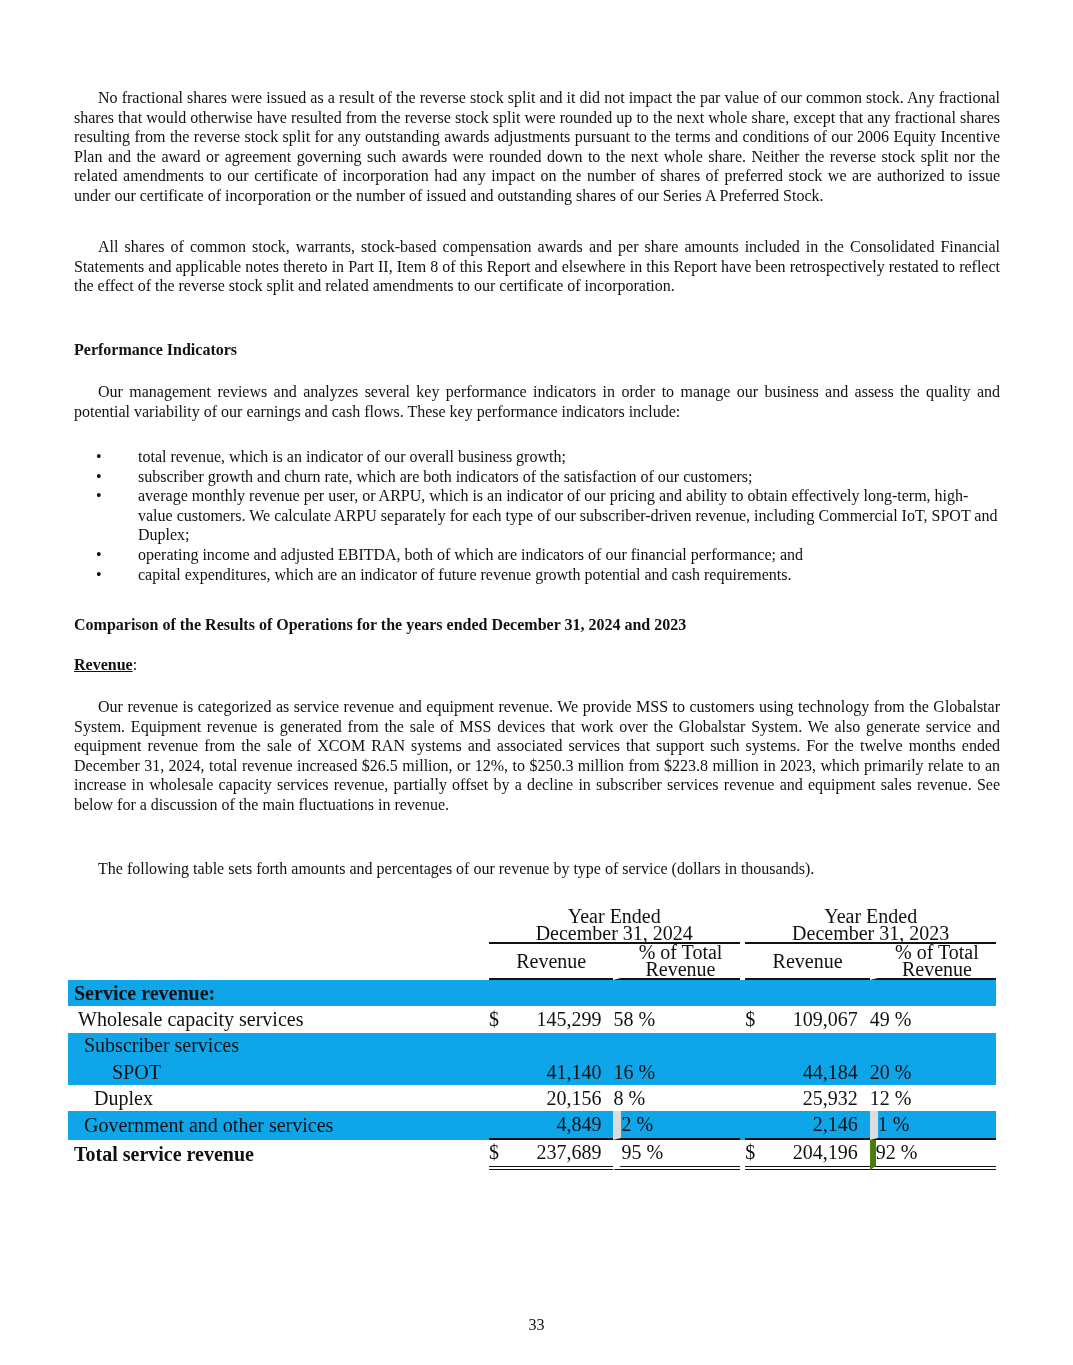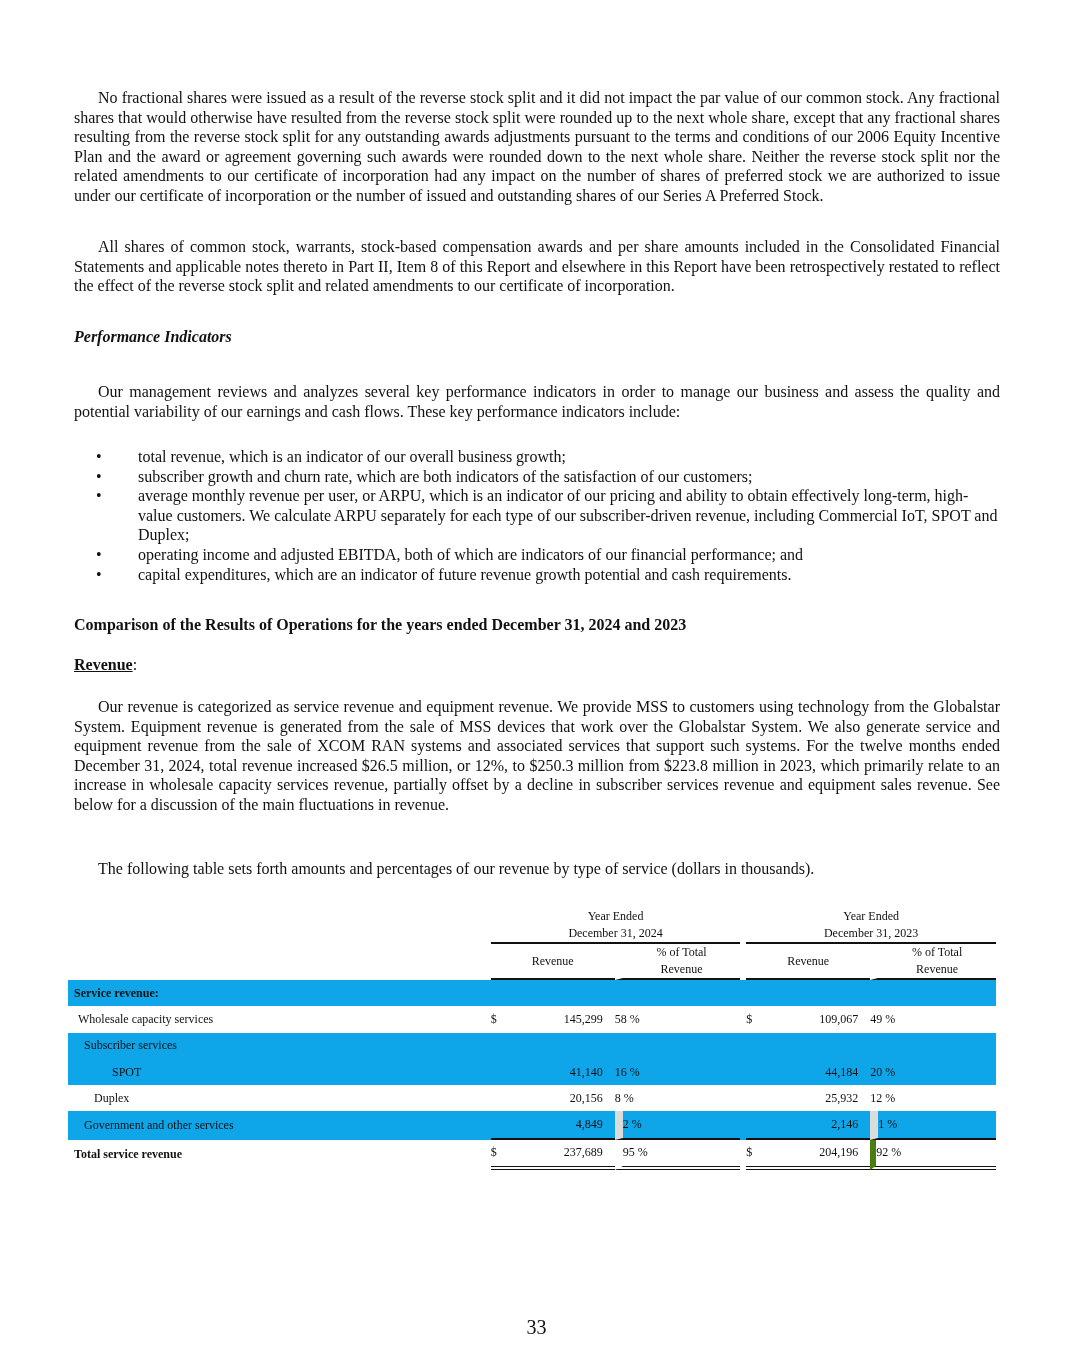--- a/index.html
+++ b/index.html
@@ -6,49 +6,49 @@
     body {
       width: 1073px; height: 1365px; position: relative; overflow: hidden;
       font-family: "Liberation Serif", "DejaVu Serif", serif;
       font-size: 16px; color: #111111;
     }
     .page { position: absolute; left: 74px; top: 76px; width: 926px; }
     p { margin: 0; line-height: 19.6px; text-align: justify; }
     .indent { text-indent: 24px; }
     .para1 { position: absolute; top: 12px; }
     .para2 { position: absolute; top: 161px; }
-    .h-perf { position: absolute; top: 252px; font-weight: bold; font-style: italic; }
+    .h-perf { position: absolute; top: 265px; font-weight: bold; }
     .para3 { position: absolute; top: 306px; }
     ul.bullets { position: absolute; top: 371px; margin: 0; padding: 0; list-style: none; width: 926px; }
     ul.bullets li { position: relative; padding-left: 64px; line-height: 19.6px; text-align: left; }
     ul.bullets li .dot { position: absolute; left: 22px; top: 0; }
     .h-comp { position: absolute; top: 540px; font-weight: bold; }
     .h-rev { position: absolute; top: 580px; }
     .h-rev .u { font-weight: bold; text-decoration: underline; }
     .para4 { position: absolute; top: 621px; }
     .para5 { position: absolute; top: 783px; }
 
     table.rev {
       position: absolute; left: 68px; top: 908px; width: 928px;
-      border-collapse: separate; border-spacing: 0; font-size: 12px;
+      border-collapse: separate; border-spacing: 0; font-size: 20px;
     }
     table.rev td { padding: 0; height: 26.3px; vertical-align: middle; }
     .c-label { width: 433px; }
     .c-dol { width: 22px; }
     .c-num { width: 92px; text-align: right; padding-right: 12px !important; }
     .c-gap { width: 6px; }
     .c-pct { width: 118px; text-align: left; padding-right: 2px !important; }
     .shade td.s { background: #0ea5e9; }
     .hdr-top td { height: 38px; text-align: center; line-height: 17px; vertical-align: bottom; }
     .hdr-sub td { height: 40px; text-align: center; line-height: 17px; vertical-align: bottom; }
     .uline { border-bottom: 2px solid #111; }
     .dline { border-bottom: 4px double #111; }
     .bold { font-weight: bold; }
     .ind1 { padding-left: 10px !important; }
-    .pageno { position: absolute; left: 0; width: 1073px; top: 1316px; text-align: center; font-size: 20px; }
+    .pageno { position: absolute; left: 0; width: 1073px; top: 1316px; text-align: center; font-size: 16px; }
   </style>
 </head>
 <body>
 
 <div class="page">
   <p class="para1 indent">No fractional shares were issued as a result of the reverse stock split and it did not impact the par value of our common stock. Any fractional shares that would otherwise have resulted from the reverse stock split were rounded up to the next whole share, except that any fractional shares resulting from the reverse stock split for any outstanding awards adjustments pursuant to the terms and conditions of our 2006 Equity Incentive Plan and the award or agreement governing such awards were rounded down to the next whole share. Neither the reverse stock split nor the related amendments to our certificate of incorporation had any impact on the number of shares of preferred stock we are authorized to issue under our certificate of incorporation or the number of issued and outstanding shares of our Series A Preferred Stock.</p>
   <p class="para2 indent">All shares of common stock, warrants, stock-based compensation awards and per share amounts included in the Consolidated Financial Statements and applicable notes thereto in Part II, Item 8 of this Report and elsewhere in this Report have been retrospectively restated to reflect the effect of the reverse stock split and related amendments to our certificate of incorporation.</p>
   <div class="h-perf">Performance Indicators</div>
   <p class="para3 indent">Our management reviews and analyzes several key performance indicators in order to manage our business and assess the quality and potential variability of our earnings and cash flows. These key performance indicators include:</p>
 

